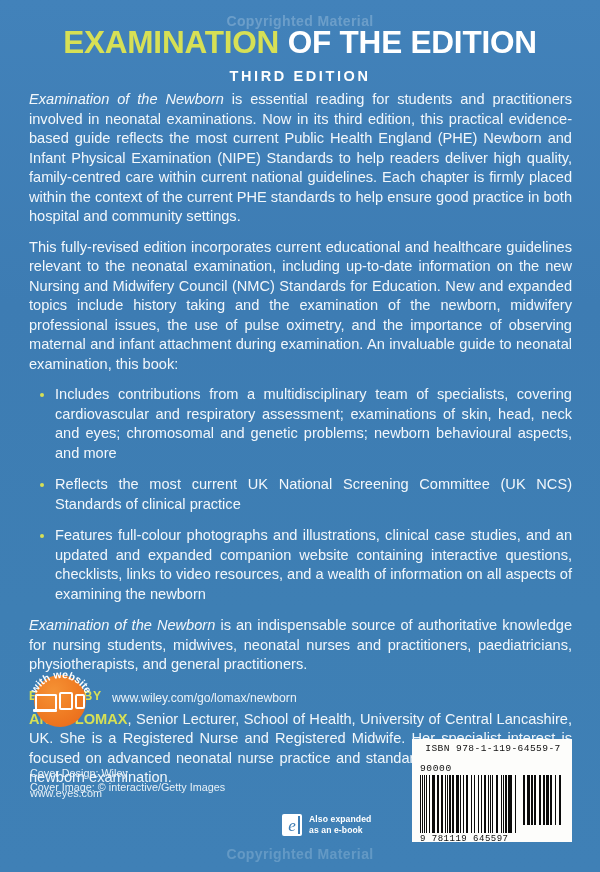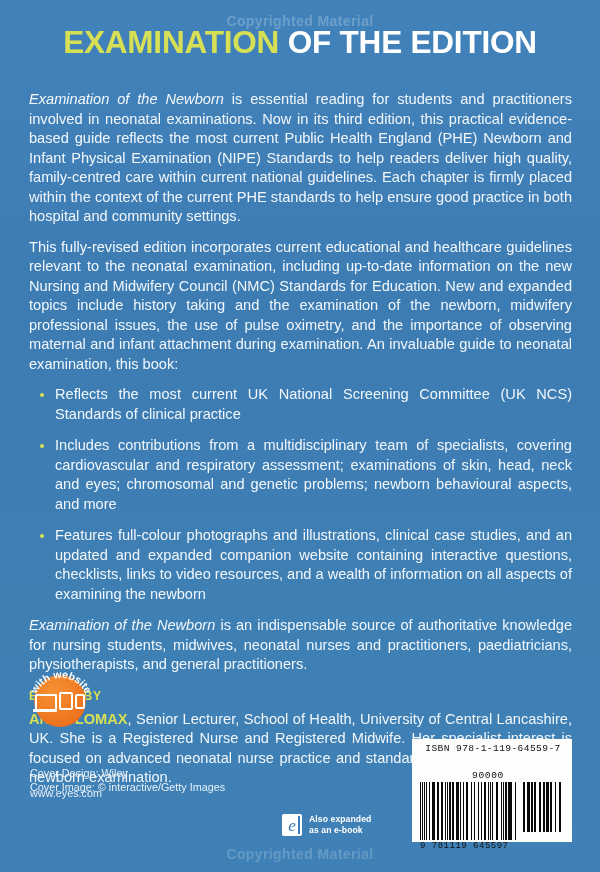--- a/index.html
+++ b/index.html
@@ -234,23 +234,23 @@
     font-size: 9.6px;
     letter-spacing: .4px;
     color: #111;
     text-align: center;
     white-space: nowrap;
   }
   .supp-line {
     font-size: 9.6px;
     letter-spacing: .6px;
     color: #111;
-    text-align: center;
+    text-align: left;
     padding-right: 10px;
-    margin-top: 16px;
+    margin-top: 9px;
   }
   .bars-wrap {
     display: flex;
     align-items: flex-start;
     gap: 6px;
     margin-top: 1px;
   }
   .bars { display: flex; align-items: flex-start; height: 58px; }
   .bars span { display: block; background: #0a0a0a; height: 100%; }
   .bars.main { width: 97px; }
@@ -328,31 +328,32 @@
 </style>
 </head>
 <body>
 
 <div class="cover layer">
 
   <div class="copyright-strip copyright-top">Copyrighted Material</div>
 
   <div class="title-block">
     <div class="main-title"><span class="title-a">EXAMINATION</span><span class="title-b"> OF THE EDITION</span></div>
+    <div class="edition">THIRD EDITION</div>
   </div>
 
   <div class="body-col">
 
     <p class="blurb"><em>Examination of the Newborn</em><span> is essential reading for students and practitioners involved in neonatal examinations. Now in its third edition, this practical evidence-based guide reflects the most current Public Health England (PHE) Newborn and Infant Physical Examination (NIPE) Standards to help readers deliver high quality, family-centred care within current national guidelines. Each chapter is firmly placed within the context of the current PHE standards to help ensure good practice in both hospital and community settings.</span></p>
 
     <p class="blurb">This fully-revised edition incorporates current educational and healthcare guidelines relevant to the neonatal examination, including up-to-date information on the new Nursing and Midwifery Council (NMC) Standards for Education. New and expanded topics include history taking and the examination of the newborn, midwifery professional issues, the use of pulse oximetry, and the importance of observing maternal and infant attachment during examination. An invaluable guide to neonatal examination, this book:</p>
 
     <ul class="bullets">
+      <li>Includes contributions from a multidisciplinary team of specialists, covering cardiovascular and respiratory assessment; examinations of skin, head, neck and eyes; chromosomal and genetic problems; newborn behavioural aspects, and more</li>
       <li>Reflects the most current UK National Screening Committee (UK NCS) Standards of clinical practice</li>
-      <li>Includes contributions from a multidisciplinary team of specialists, covering cardiovascular and respiratory assessment; examinations of skin, head, neck and eyes; chromosomal and genetic problems; newborn behavioural aspects, and more</li>
       <li>Features full-colour photographs and illustrations, clinical case studies, and an updated and expanded companion website containing interactive questions, checklists, links to video resources, and a wealth of information on all aspects of examining the newborn</li>
     </ul>
 
     <p class="blurb"><em>Examination of the Newborn</em><span> is an indispensable source of authoritative knowledge for nursing students, midwives, neonatal nurses and practitioners, paediatricians, physiotherapists, and general practitioners.</span></p>
 
     <div class="edited-by">EDITED BY</div>
 
     <p class="editor"><span class="editor-name">ANNE LOMAX</span><span>, Senior Lecturer, School of Health, University of Central Lancashire, UK. She is a Registered Nurse and Registered Midwife. Her specialist interest is focused on advanced neonatal nurse practice and standards and competencies in newborn examination.</span></p>
   </div>
 
@@ -366,20 +367,21 @@
         <text font-family="Liberation Sans, sans-serif" font-size="10.5" font-weight="bold" fill="#ffffff">
           <textPath href="#arcpath" startOffset="50%" text-anchor="middle" id="curved-label">with website</textPath>
         </text>
       </svg>
       <div class="devices">
         <div class="dev-laptop"></div>
         <div class="dev-tablet"></div>
         <div class="dev-phone"></div>
       </div>
     </div>
+    <div class="website-url">www.wiley.com/go/lomax/newborn</div>
   </div>
 
   <div class="credits">
     <div>Cover Design: Wiley</div>
     <div>Cover Image: © interactive/Getty Images</div>
   </div>
 
   <div class="wiley-url">www.eyes.com</div>
 
   <div class="barcode-box">

